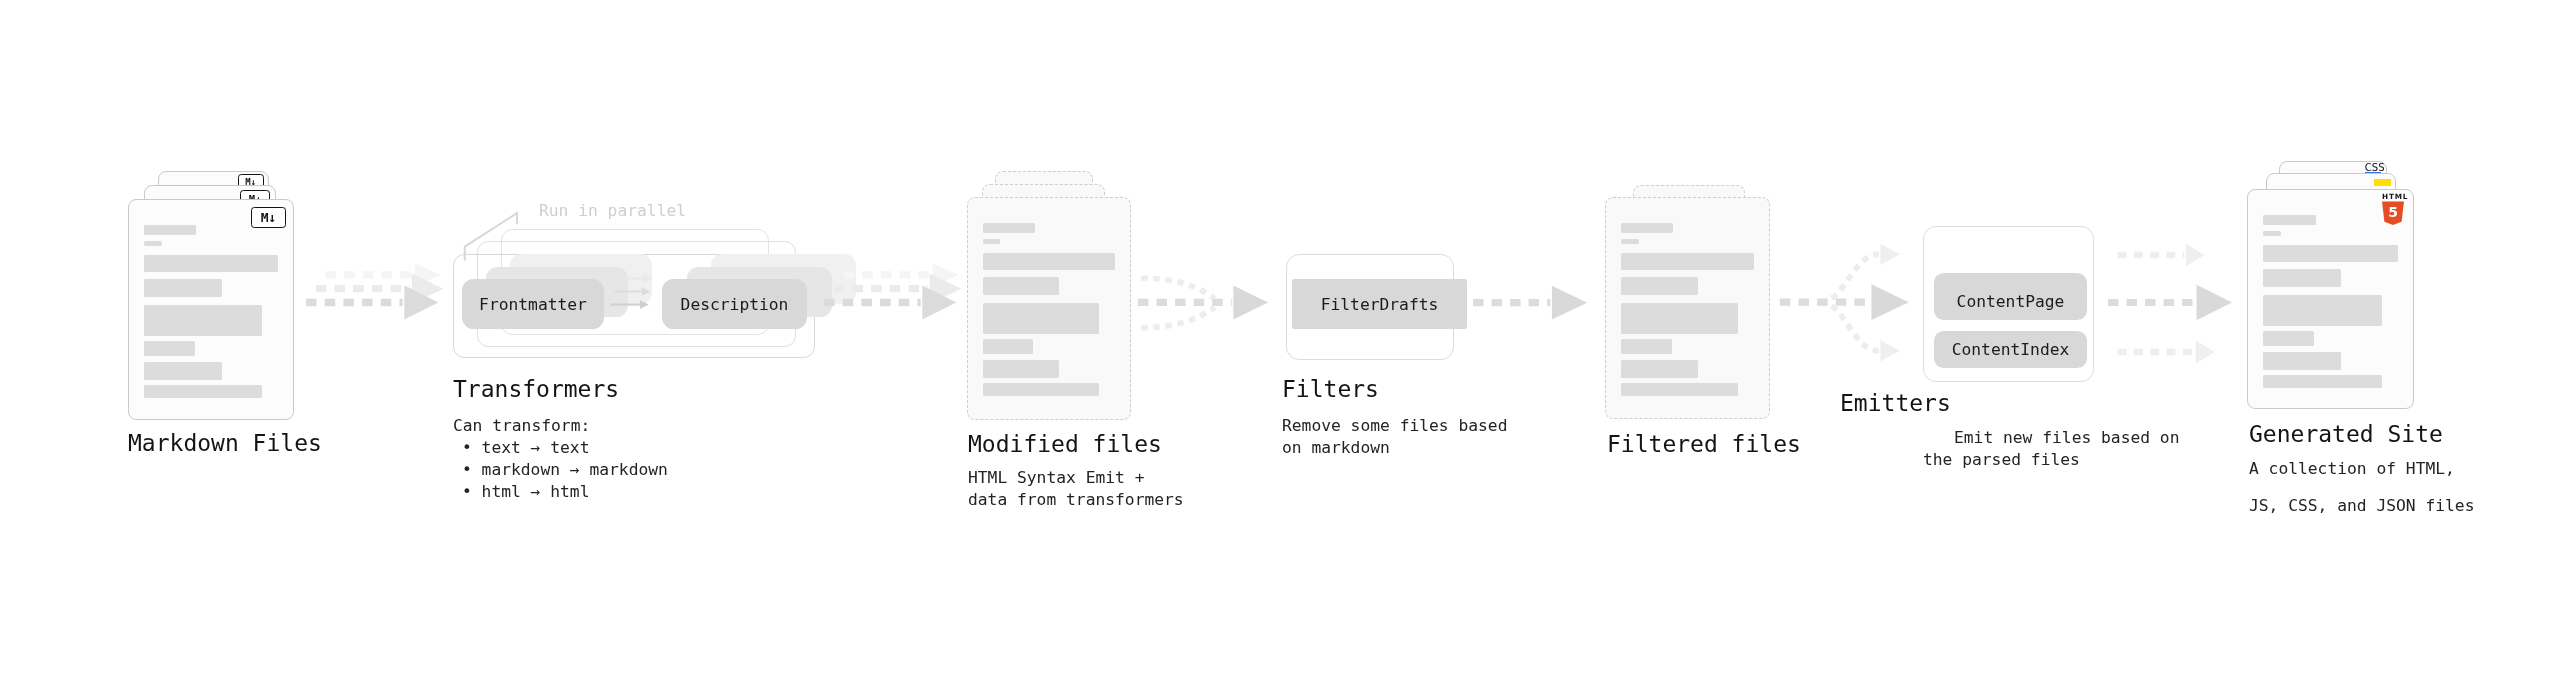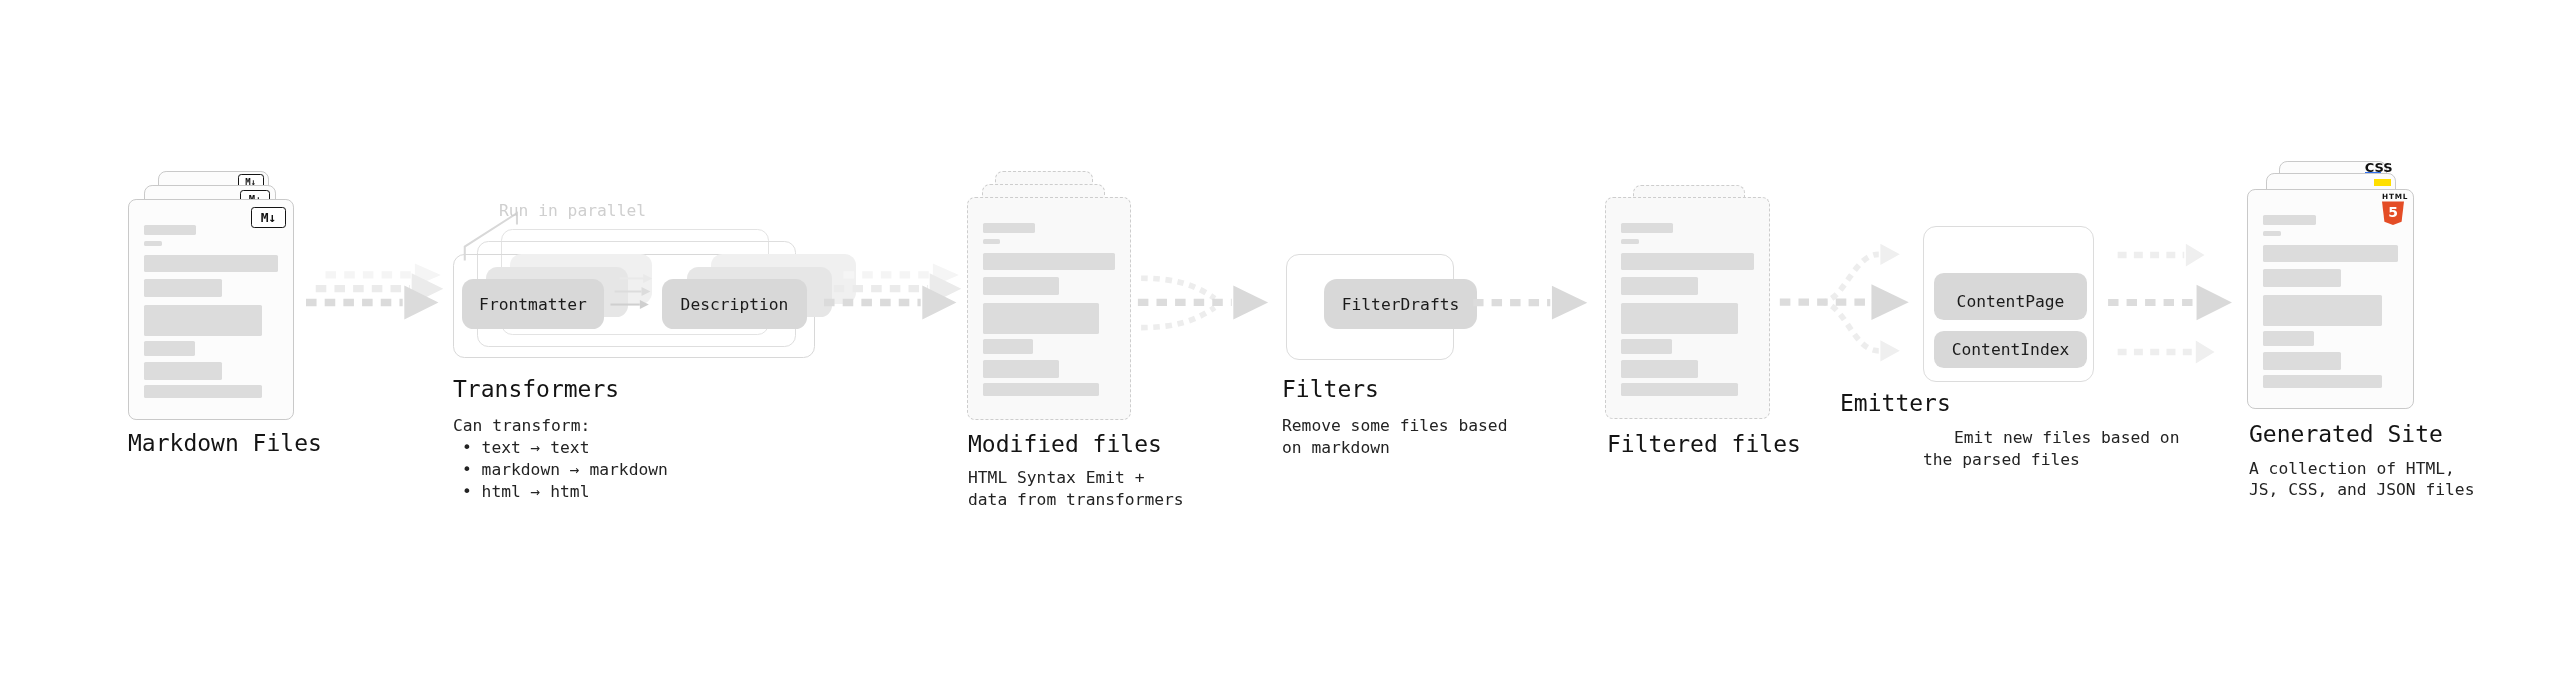--- a/index.html
+++ b/index.html
@@ -22,21 +22,21 @@
     font-size:16.3px;color:#1b1b1b;white-space:nowrap;}
   .pill.shadow1{background:#e6e6e6;}
   .pill.shadow2{background:#f0f0f0;}
   
   .h-label{position:absolute;font-size:23px;line-height:24.4px;color:#141414;white-space:nowrap;}
   .sub{position:absolute;font-size:16.3px;line-height:22px;color:#232323;white-space:nowrap;}
   .note{position:absolute;font-size:16.3px;line-height:18px;color:#cfcfcf;white-space:nowrap;}
   svg.arrow{position:absolute;overflow:visible;}
   
   .css-badge{position:absolute;width:16.3px;text-align:center;}
-  .css-badge .t{font-size:13px;line-height:7.3px;font-weight:bold;color:#111;font-family:"DejaVu Sans","Liberation Sans",sans-serif;}
+  .css-badge .t{font-size:10px;line-height:7.3px;font-weight:normal;color:#111;font-family:"DejaVu Sans","Liberation Sans",sans-serif;}
   .css-badge .u{height:2.4px;background:#2f6fed;margin-top:0.8px;}
   .js-badge{position:absolute;background:#ffdf00;}
   .html5-logo{position:absolute;width:22px;text-align:left;}
   .html5-logo .t{font-size:7.3px;line-height:8.1px;font-weight:bold;letter-spacing:0.8px;color:#111;font-family:"DejaVu Sans","Liberation Sans",sans-serif;}
   .html5-shield{position:relative;width:22px;height:23.6px;background:#e44d26;
     clip-path:polygon(0 0,100% 0,89% 86%,50% 100%,11% 86%);
     display:flex;align-items:center;justify-content:center;}
   .html5-shield .five{color:#ffffff;font-size:14px;font-weight:bold;font-family:"DejaVu Sans","Liberation Sans",sans-serif;margin-top:-1.6px;}
 </style>
 </head>
@@ -83,21 +83,21 @@
   </svg>
 
   <div>
     <div class="box" style="left:501px;top:229px;width:268px;height:106px;border-color:#e3e3e3;"></div>
     <div class="box" style="left:477px;top:241px;width:319px;height:106px;border-color:#dedede;"></div>
     <div class="box" style="left:453px;top:254px;width:362px;height:104px;border-color:#d8d8d8;"></div>
 
     <svg class="arrow" style="left:459px;top:205px;" width="67" height="62" viewBox="0 0 82 76">
       <polyline points="7,68 7,51 71,10 71,24" fill="none" stroke="#d8d8d8" stroke-width="2.5"></polyline>
     </svg>
-    <div class="note" style="left:499px;top:202px;">Run in parallel</div>
+    <div class="note" style="left:539px;top:202px;">Run in parallel</div>
 
     <div class="pill shadow2" style="left:510px;top:254px;width:142px;height:50px;"></div>
     <div class="pill shadow1" style="left:486px;top:267px;width:142px;height:50px;"></div>
     <div class="pill" style="left:462px;top:279px;width:142px;height:50px;">Frontmatter</div>
 
     <div class="pill shadow2" style="left:711px;top:254px;width:145px;height:50px;"></div>
     <div class="pill shadow1" style="left:687px;top:267px;width:145px;height:50px;"></div>
     <div class="pill" style="left:662px;top:279px;width:145px;height:50px;">Description</div>
 
     <svg class="arrow" style="left:608px;top:271px;" width="49" height="41" viewBox="0 0 60 50">
@@ -159,21 +159,21 @@
 
   <svg class="arrow" style="left:1136px;top:258px;" width="138" height="93" viewBox="0 0 170 115">
     <path d="M 6 25 C 45 25 72 32 97 50" fill="none" stroke="#ededed" stroke-width="7" stroke-dasharray="8 7"></path>
     <path d="M 6 86 C 45 86 72 79 97 61" fill="none" stroke="#ededed" stroke-width="7" stroke-dasharray="8 7"></path>
     <line x1="2" y1="55" x2="118" y2="55" stroke="#dcdcdc" stroke-width="9" stroke-dasharray="13 10"></line>
     <polygon points="120,34 163,55 120,76" fill="#d9d9d9"></polygon>
   </svg>
 
   <div>
     <div class="box" style="left:1286px;top:254px;width:168px;height:106px;border-radius:13px;"></div>
-    <div class="pill" style="left:1292px;top:279px;width:153px;height:50px;border-radius:13px;margin-left:32px;">FilterDrafts</div>
+    <div class="pill" style="left:1292px;top:279px;width:175px;height:50px;border-radius:2px;">FilterDrafts</div>
     <div class="h-label" style="left:1282px;top:377px;">Filters</div>
     <div class="sub" style="left:1282px;top:415px;">Remove some files based</div>
     <div class="sub" style="left:1282px;top:437px;">on markdown</div>
   </div>
 
   <svg class="arrow" style="left:1471px;top:285px;" width="120" height="37" viewBox="0 0 148 46">
     <line x1="2" y1="22" x2="98" y2="22" stroke="#dcdcdc" stroke-width="9" stroke-dasharray="13 10"></line>
     <polygon points="100,1 144,22 100,43" fill="#d9d9d9"></polygon>
   </svg>
 
@@ -249,17 +249,17 @@
           <div class="bar" style="width: 100%; height: 17px; margin-bottom: 7.3px;"></div>
           <div class="bar" style="width: 58%; height: 18px; margin-bottom: 7.3px;"></div>
           <div class="bar" style="width: 88%; height: 31px; margin-bottom: 5.7px;"></div>
           <div class="bar" style="width: 38%; height: 14.6px; margin-bottom: 5.7px;"></div>
           <div class="bar" style="width: 58%; height: 18px; margin-bottom: 5.7px;"></div>
           <div class="bar" style="width: 88%; height: 12.2px; margin-bottom: 0px;"></div>
         </div>
     </div>
     <div class="h-label" style="left:2249px;top:422px;">Generated Site</div>
     <div class="sub" style="left:2249px;top:458px;">A collection of HTML,</div>
-    <div class="sub" style="left:2249px;top:479px;">JS, CSS, and JSON files</div>
+    <div class="sub" style="left:2249px;top:495px;">JS, CSS, and JSON files</div>
   </div>
 
 </div>
 
 
 </body></html>

